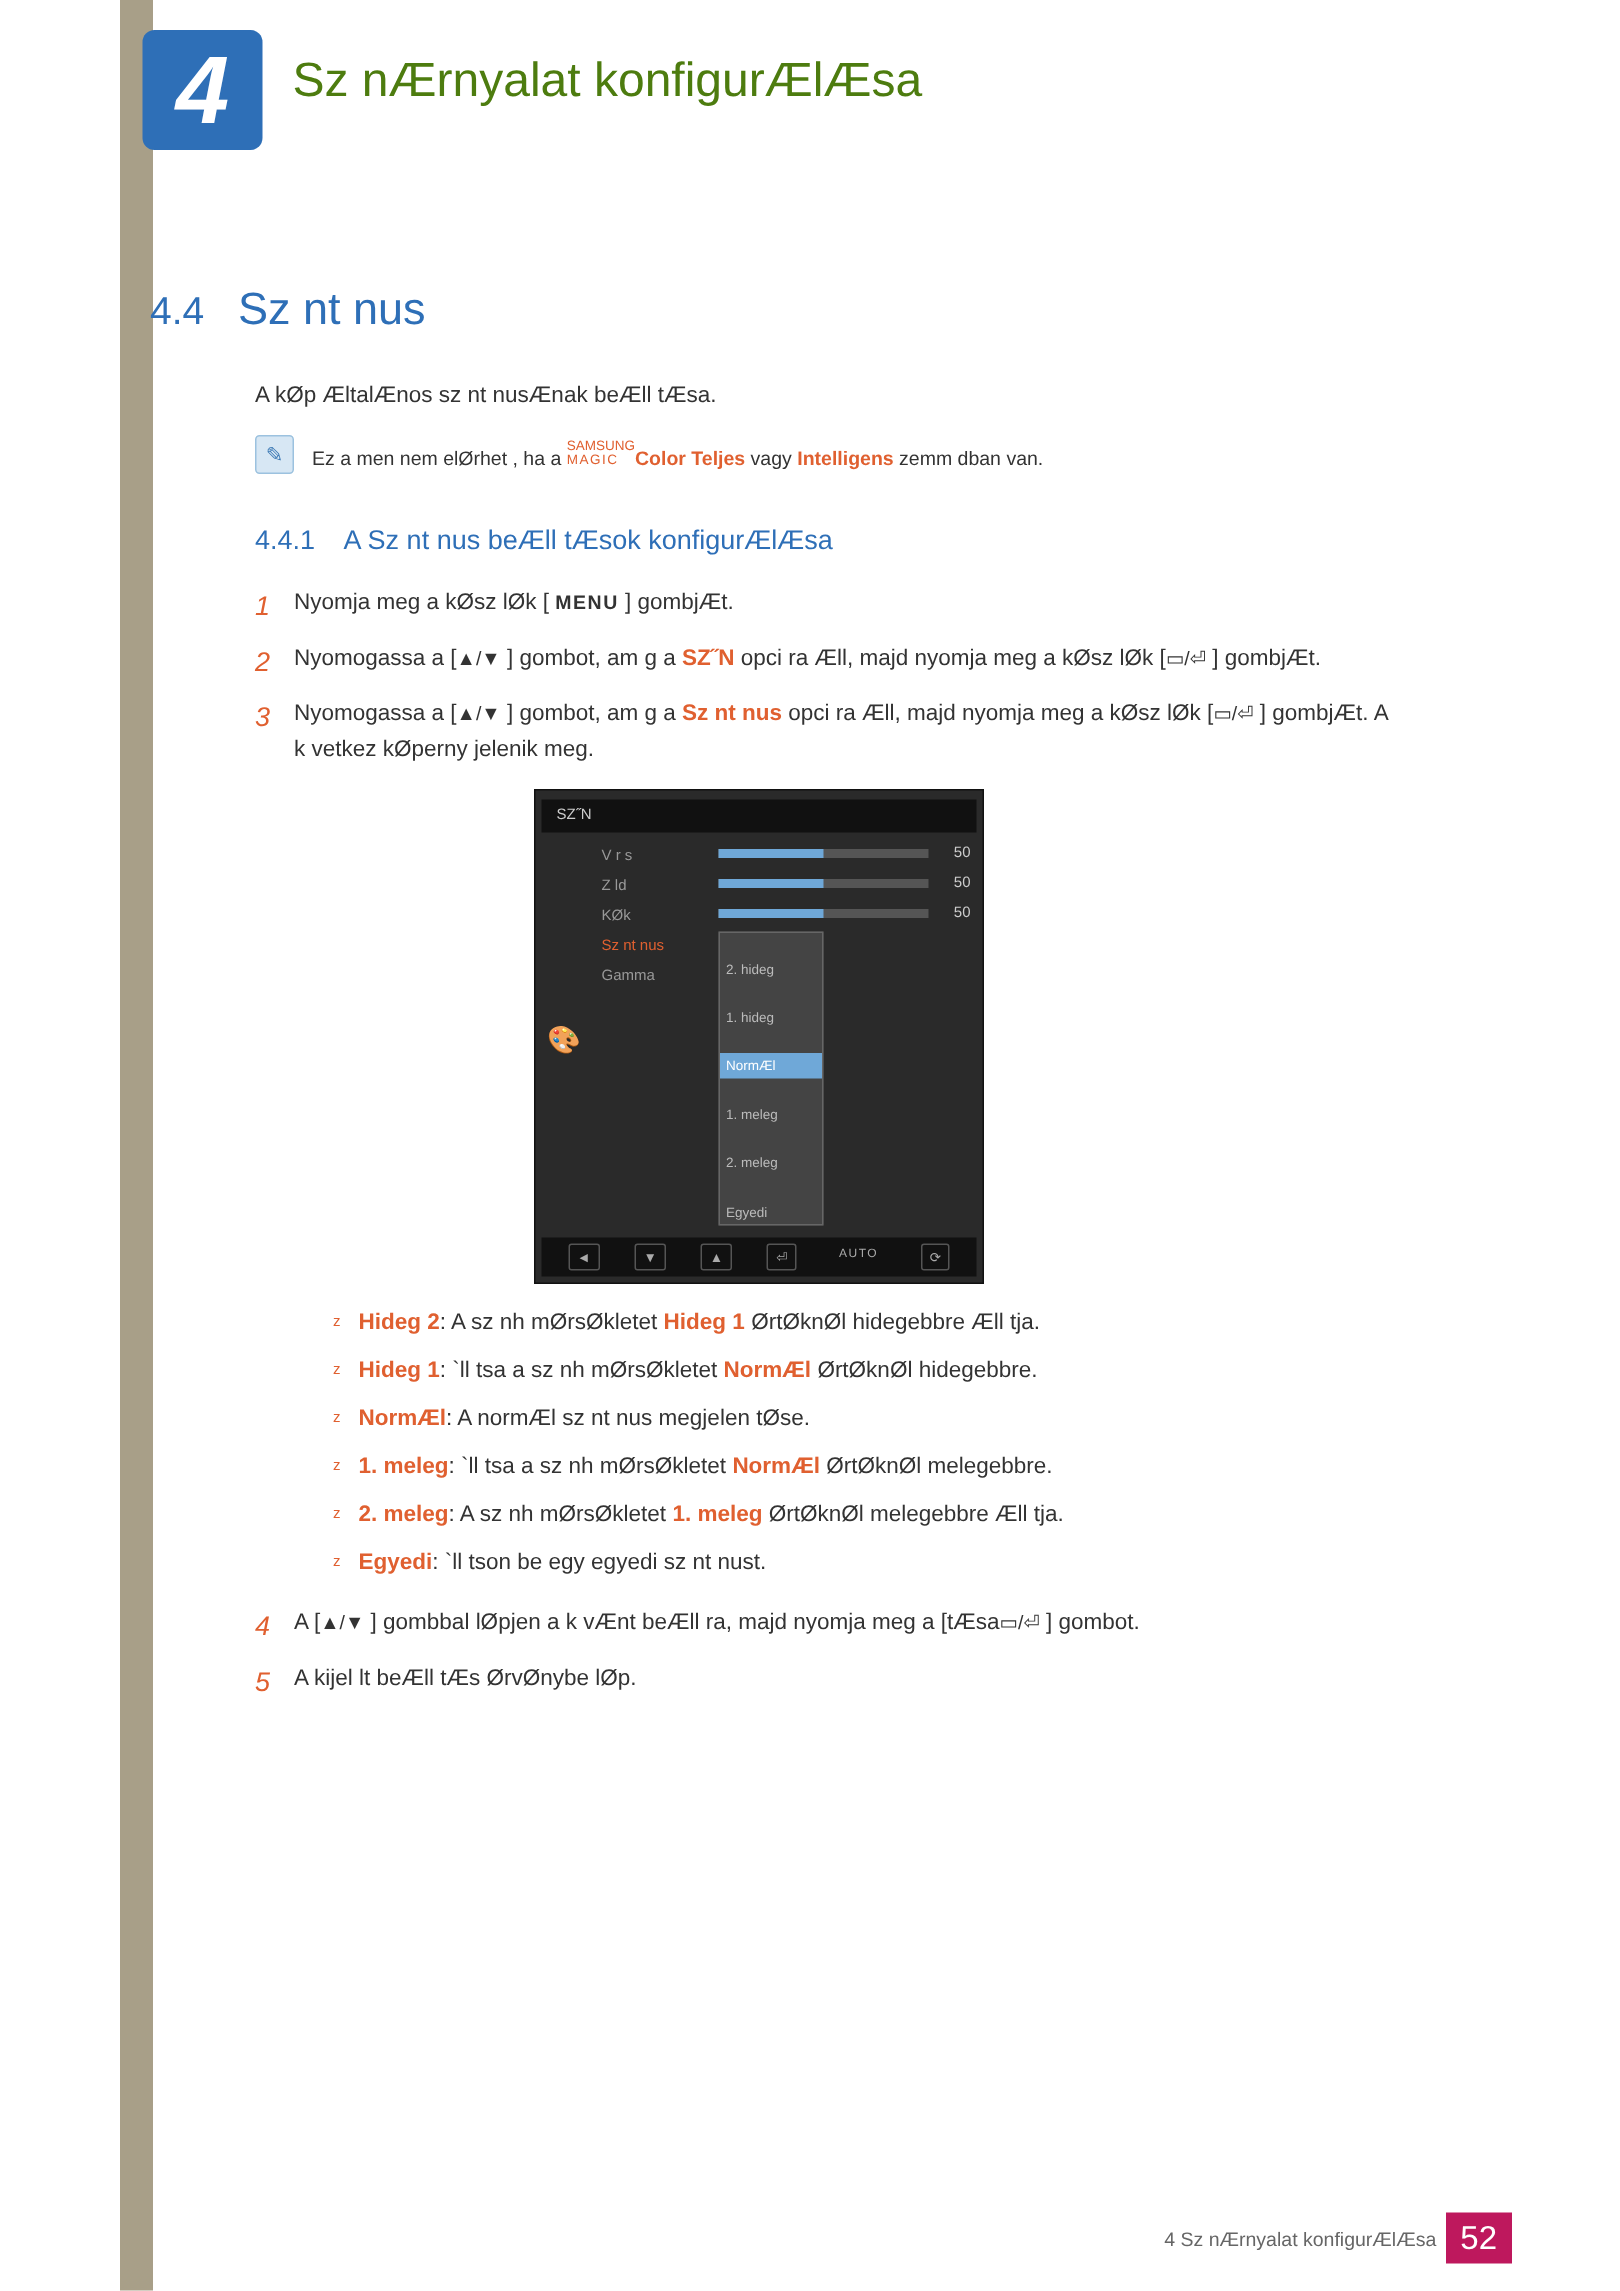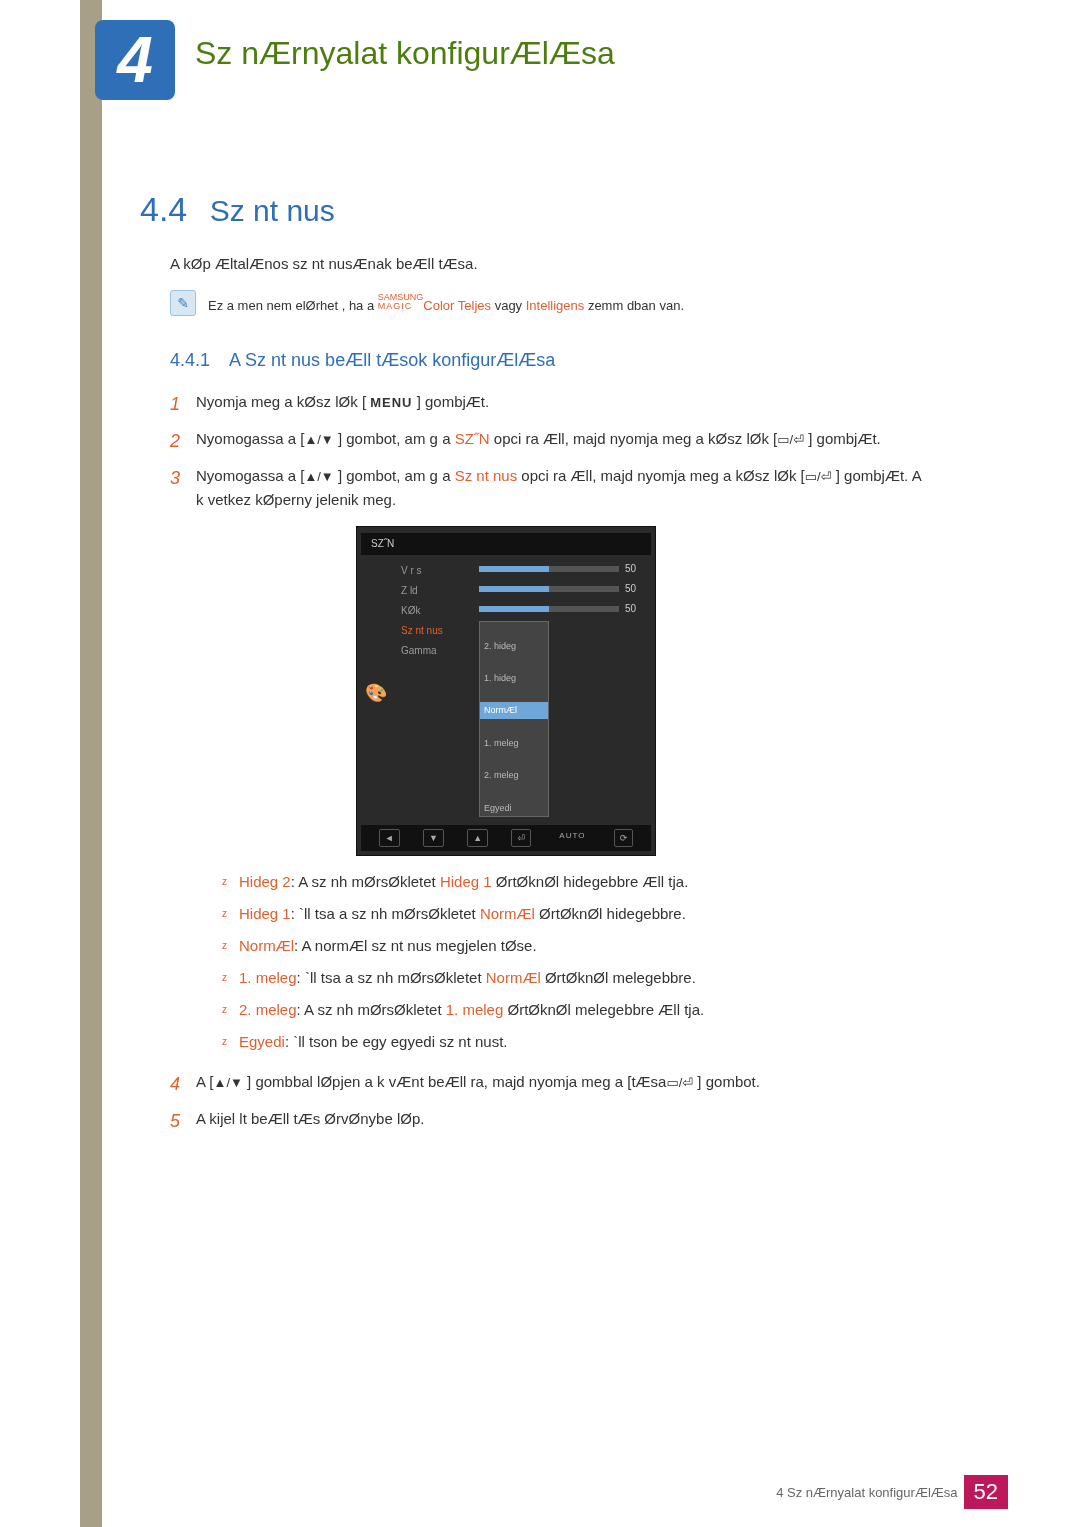--- a/index.html
+++ b/index.html
@@ -42,24 +42,23 @@
     font-size: 32px;
     color: #4d7c0f;
     font-weight: normal;
   }
   .section {
     position: absolute;
     left: 100px;
     top: 190px;
   }
   .section-num {
-    font-size: 34px;
+    font-size: 26px;
     color: #2e6fb7;
     font-weight: normal;
-    margin-left: 40px;
   }
   .section-title {
     font-size: 30px;
     color: #2e6fb7;
     margin-left: 18px;
     font-weight: normal;
   }
   .intro {
     position: absolute;
     left: 170px;
@@ -83,21 +82,21 @@
     display: flex;
     align-items: center;
     justify-content: center;
     color: #3d7ab5;
     font-size: 14px;
   }
   .note-text { font-size: 13px; }
   .magic-wrap { display: inline-block; font-size: 9px; color: #e06030; line-height: 9px; position: relative; top: -1px; }
   .magic-top { display: block; }
   .magic-bot { display: block; letter-spacing: 1px; }
-  .orange { color: #e06030; }
+  .orange { color: #e06030; font-weight: bold; }
   .subsection {
     position: absolute;
     left: 170px;
     top: 350px;
     font-size: 18px;
     color: #2e6fb7;
   }
   .steps {
     position: absolute;
     left: 170px;
@@ -165,21 +164,21 @@
     height: 6px;
     background: #555;
     position: relative;
   }
   .osd-bar-fill {
     position: absolute;
     left: 0; top: 0; bottom: 0;
     width: 50%;
     background: #6fa8d8;
   }
-  .osd-val { width: 22px; color: #ccc; }
+  .osd-val { width: 22px; text-align: right; color: #ccc; }
   .osd-dropdown {
     background: #444;
     border: 1px solid #666;
     width: 70px;
   }
   .osd-dropdown div { padding: 1px 4px; font-size: 9px; color: #bbb; margin-top: 16px; }
   .osd-dropdown .hl { background: #6fa8d8; color: #fff; }
   .osd-footer {
     background: #111;
     display: flex;

